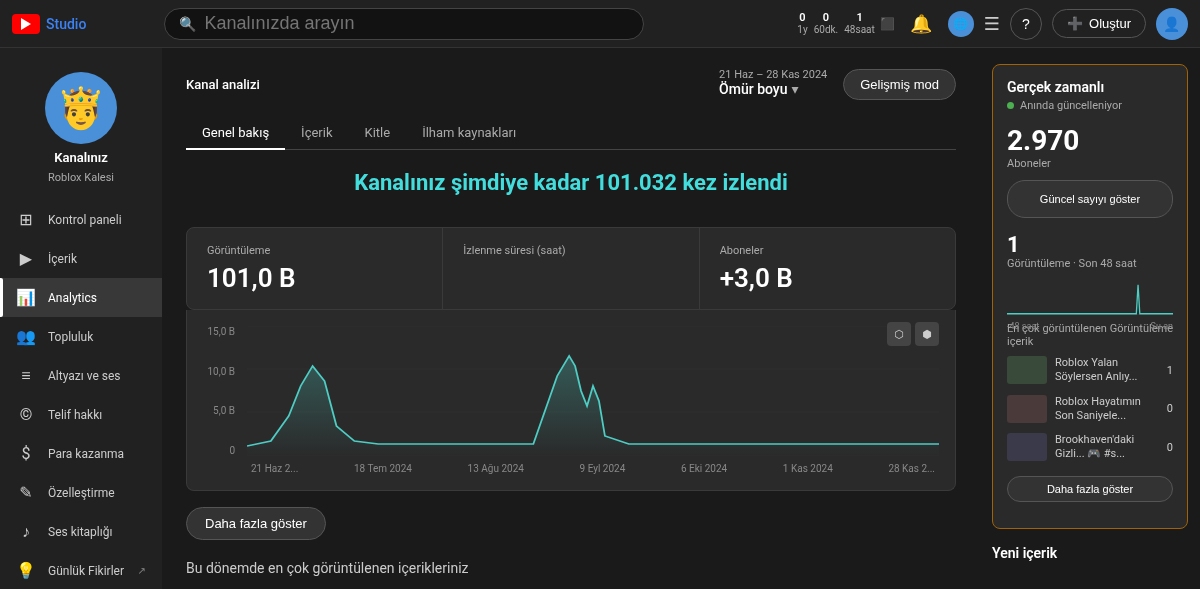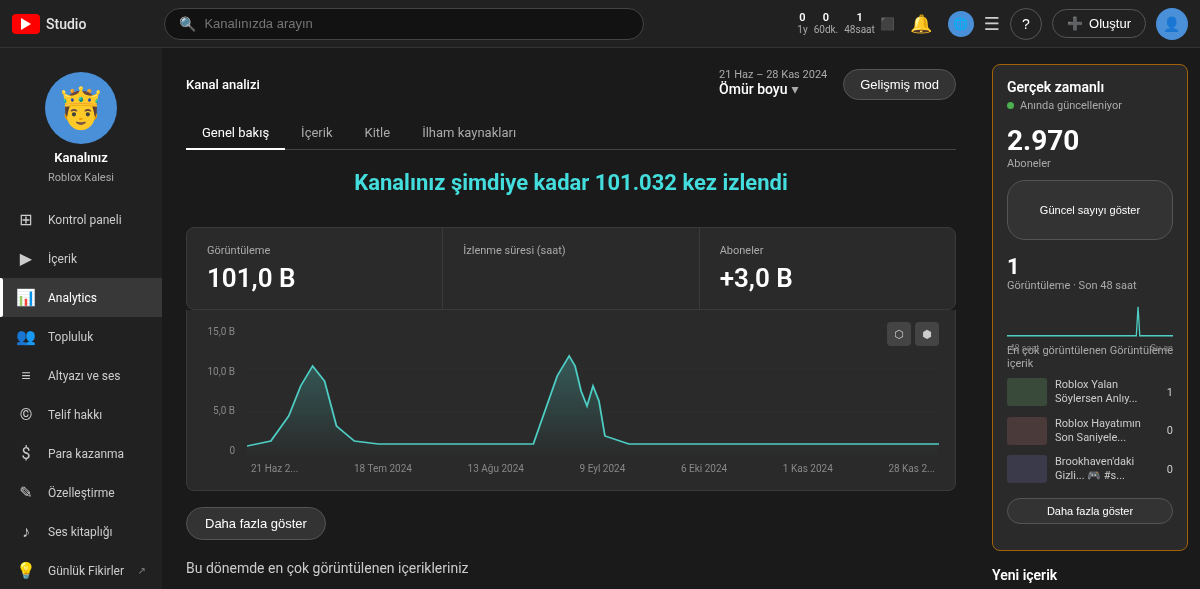--- a/index.html
+++ b/index.html
@@ -40,41 +40,41 @@
     }
     .yt-logo::after {
       content: '';
       border-left: 10px solid #fff;
       border-top: 6px solid transparent;
       border-bottom: 6px solid transparent;
     }
     .studio-text {
       font-size: 14px;
       font-weight: 500;
-      color: #e5e5e5;
+      color: #3b82f6;
     }
     .search-bar {
       flex: 1;
       max-width: 480px;
       height: 32px;
       background: #121212;
       border: 1px solid #444;
       border-radius: 20px;
       display: flex;
       align-items: center;
       padding: 0 14px;
       gap: 8px;
       color: #aaa;
     }
     .search-bar input {
       background: transparent;
       border: none;
       outline: none;
       color: #fde047;
-      font-size: 13px;
+      font-size: 18px;
       flex: 1;
     }
     .nav-right {
       display: flex;
       align-items: center;
       gap: 10px;
       margin-left: auto;
     }
     .nav-stats {
       display: flex;
@@ -373,21 +373,21 @@
     .rt-label {
       font-size: 11px;
       color: #aaa;
       margin-bottom: 10px;
     }
     .show-current-btn {
       background: #333;
       border: 1px solid #555;
       color: #fff;
       border-radius: 18px;
-      padding: 23px 12px;
+      padding: 12px 12px;
       font-size: 11px;
       cursor: pointer;
       width: 100%;
       margin-bottom: 14px;
     }
     .views-small {
       font-size: 22px;
       font-weight: 700;
       color: #fff;
     }

